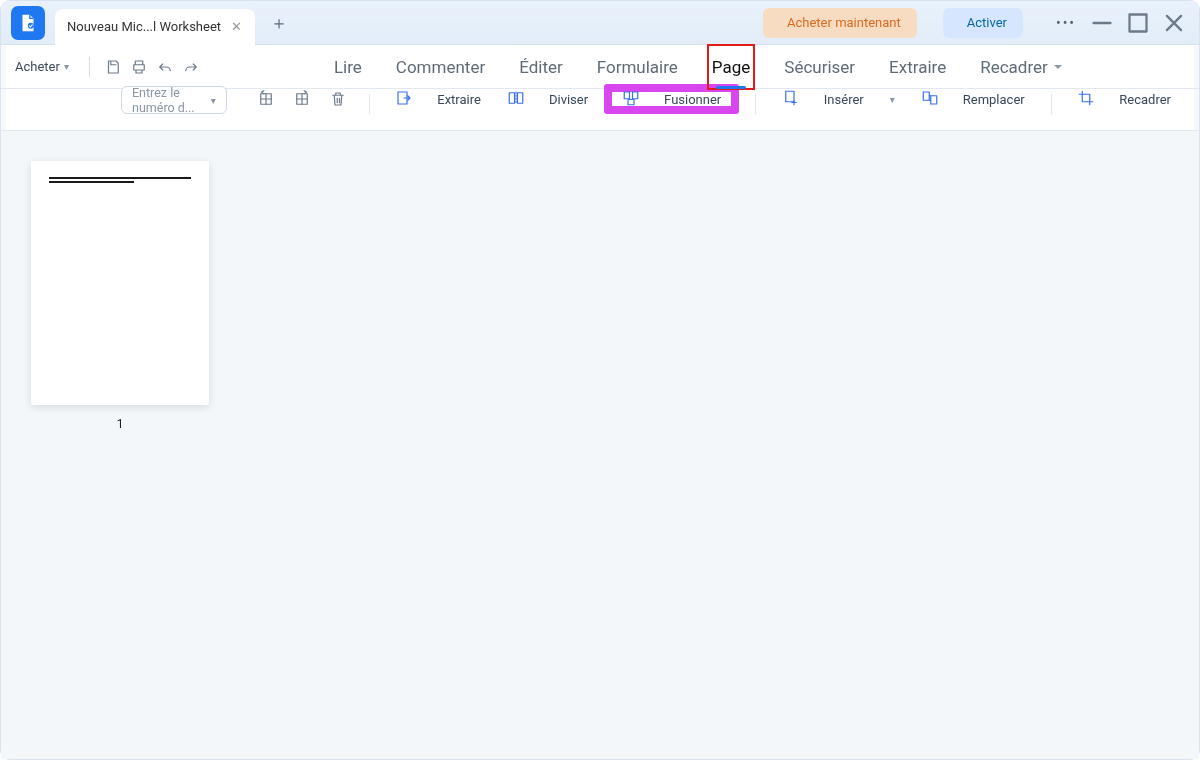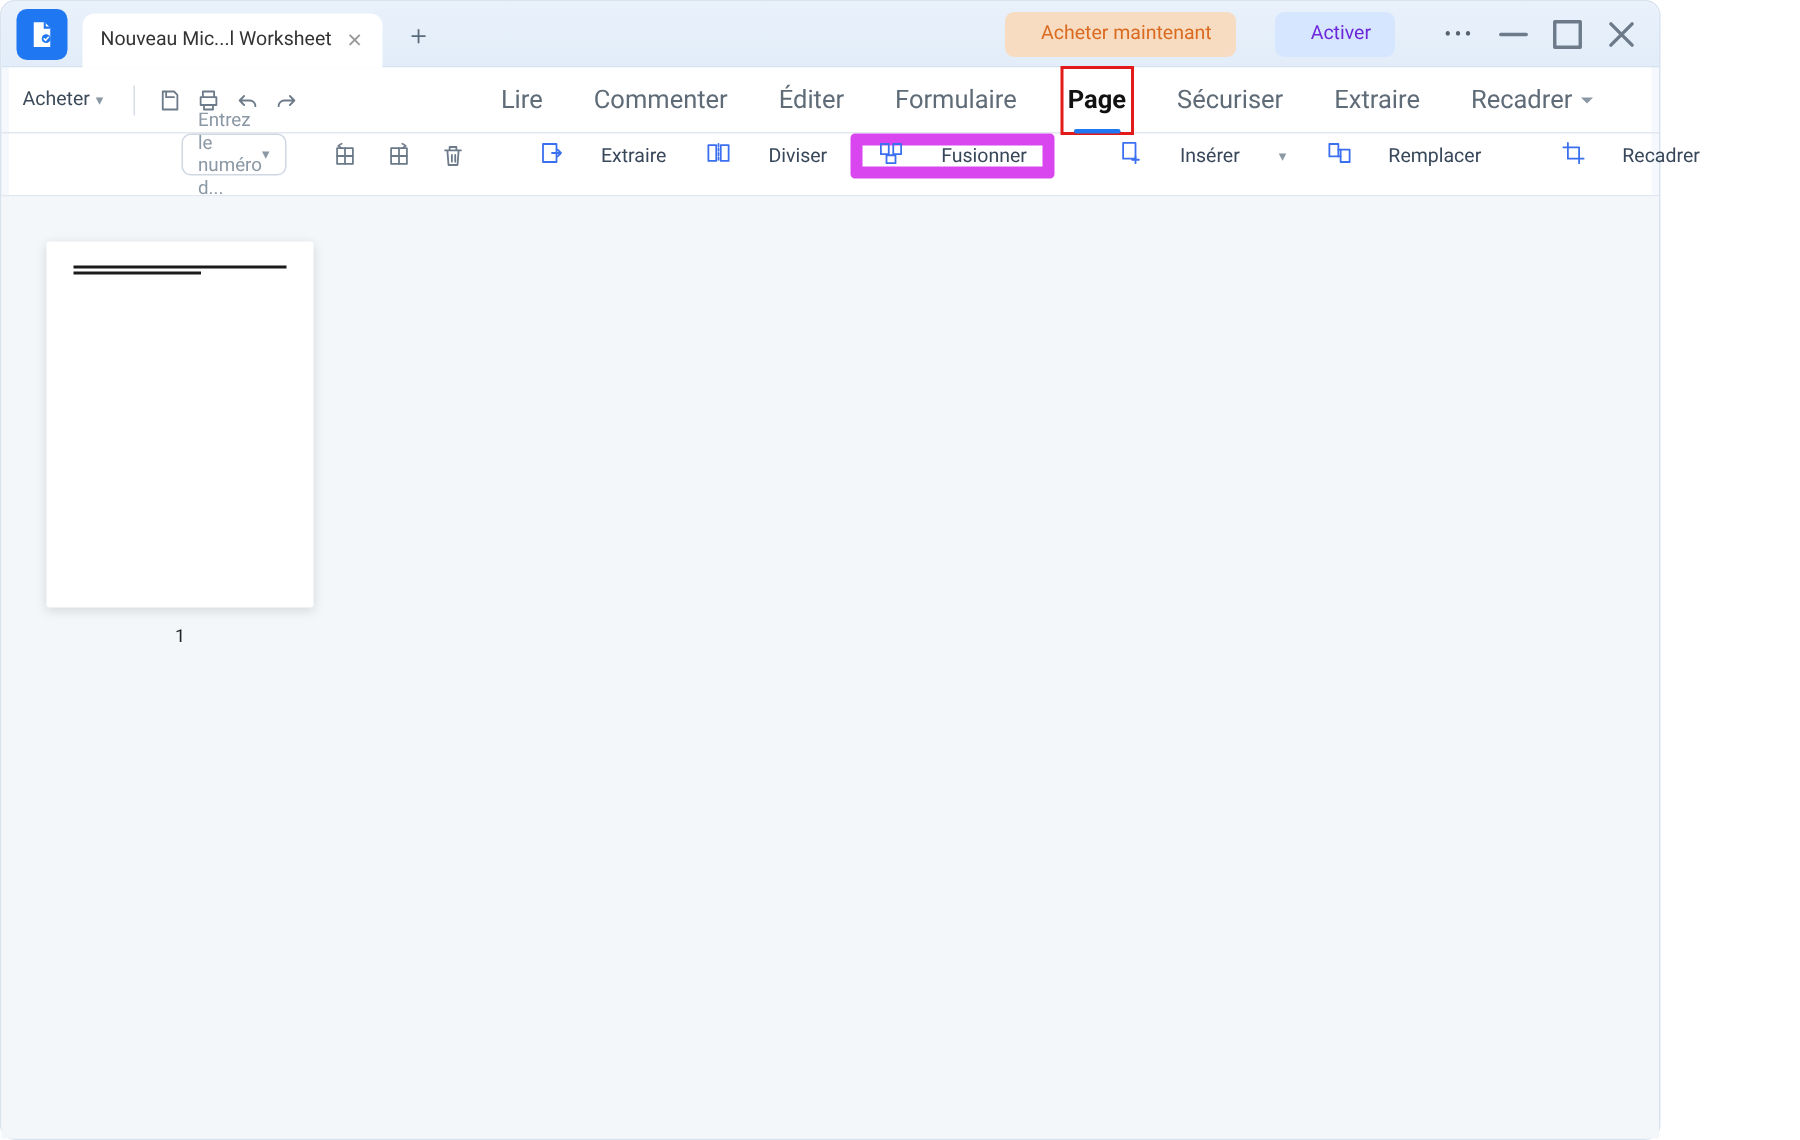--- a/index.html
+++ b/index.html
@@ -1,44 +1,44 @@
 <!DOCTYPE html>
 <html><head>
 <meta charset="utf-8">
 <style>
   *{box-sizing:border-box;margin:0;padding:0;font-family:-apple-system,BlinkMacSystemFont,"Segoe UI",Roboto,Arial,sans-serif}
   body{width:1200px;height:760px;overflow:hidden;background:#fff}
-  .win{width:1107px;height:760px;border:1px solid #d9e3f0;border-radius:10px;display:flex;flex-direction:column;box-shadow:0 0 0 5px rgba(230,240,250,0.4) inset;position:relative;background:#fff}
+  .win{width:1200px;height:760px;border:1px solid #d9e3f0;border-radius:10px;display:flex;flex-direction:column;box-shadow:0 0 0 5px rgba(230,240,250,0.4) inset;position:relative;background:#fff}
   .titlebar{height:44px;display:flex;align-items:center;background:linear-gradient(#e9f1fb,#e2edf9);border-top-left-radius:10px;border-top-right-radius:10px;border-bottom:1px solid #d6e2f0;padding-left:10px}
   .logo{width:34px;height:34px;background:#1f77f2;border-radius:7px;display:flex;align-items:center;justify-content:center;margin-right:10px}
   .logo svg{width:22px;height:22px}
   .tab{background:#fff;height:36px;min-width:200px;display:flex;align-items:center;padding:0 12px;border-top-left-radius:8px;border-top-right-radius:8px;font-size:13px;color:#333;gap:10px;position:relative;top:4px}
   .tab .x{opacity:.5;font-size:13px}
   .newtab{width:32px;height:32px;display:flex;align-items:center;justify-content:center;color:#5b6b7b;font-size:18px;margin-left:8px}
   .tb-spacer{flex:1}
   .badge{height:30px;display:flex;align-items:center;gap:8px;padding:0 16px;border-radius:6px;font-size:13px;margin-right:26px;cursor:pointer}
   .buy{background:#f7dcc2;color:#d96a1f}
-  .act{background:#d7e6ff;color:#6d28d9}
+  .act{background:#d7e6ff;color:#0369a1}
   .winctrls{display:flex;align-items:center;gap:2px;margin-right:8px;color:#55616e}
   .wbtn{width:34px;height:30px;display:flex;align-items:center;justify-content:center;border-radius:5px;font-size:12px}
   .dots{letter-spacing:2px;font-size:14px}
 
   .menubar{height:44px;display:flex;align-items:center;border-bottom:1px solid #e2e8f0;padding:0 14px;gap:0}
   .file{display:flex;align-items:center;gap:4px;font-size:13px;color:#3c4a59;margin-right:10px}
   .vsep{width:1px;height:20px;background:#d6dde6;margin:0 10px}
   .qicon{width:26px;height:26px;display:flex;align-items:center;justify-content:center;color:#7a8896}
   .menuspc{flex:0 0 130px}
   .menus{display:flex;align-items:center;gap:34px}
   .mi{font-size:17px;color:#5f6c78;cursor:pointer;padding:8px 0;position:relative}
-  .mi.active{color:#111;font-weight:700}
+  .mi.active{color:#111;font-weight:400}
   .mi.active::after{content:'';position:absolute;left:10%;right:10%;bottom:-4px;height:3px;background:#1f77f2;border-radius:2px}
   .mi.drop::before{content:'';position:absolute;right:-14px;top:50%;border:4px solid transparent;border-top-color:#8a97a4;transform:translateY(-2px)}
   .highlight-red{outline:2px solid #e21a1a;outline-offset:3px}
 
-  .toolbar{height:42px;display:flex;align-items:flex-start;padding:0 18px 0 120px;gap:6px;border-bottom:1px solid #e2e8f0}
+  .toolbar{height:42px;display:flex;align-items:flex-end;padding:0 18px 16px 120px;gap:6px;border-bottom:1px solid #e2e8f0}
   .pagein{width:170px;height:28px;border:1px solid #cfd8e2;border-radius:6px;background:#fff;display:flex;align-items:center;padding:0 10px;font-size:12.5px;color:#8a97a4;justify-content:space-between;margin-right:18px}
   .tbtn{height:30px;display:flex;align-items:center;gap:24px;padding:0 10px;font-size:13px;color:#38475a;border-radius:5px;cursor:pointer}
   .tbtn.icononly{padding:0 6px}
   .tbtn svg,.qicon svg{width:18px;height:18px}
   .thinsep{width:1px;height:20px;background:#e0e6ee;margin:0 10px}
   .highlight-red2{border:8px solid #d946ef;border-radius:3px}
 
   .canvas{flex:1;background:#f4f7fa;padding:30px;overflow:hidden}
   .thumbwrap{display:inline-flex;flex-direction:column;align-items:center;gap:12px}
   .thumb{width:178px;height:244px;background:#fff;border-radius:2px;box-shadow:0 2px 8px rgba(0,0,0,.12);padding:16px 18px}

